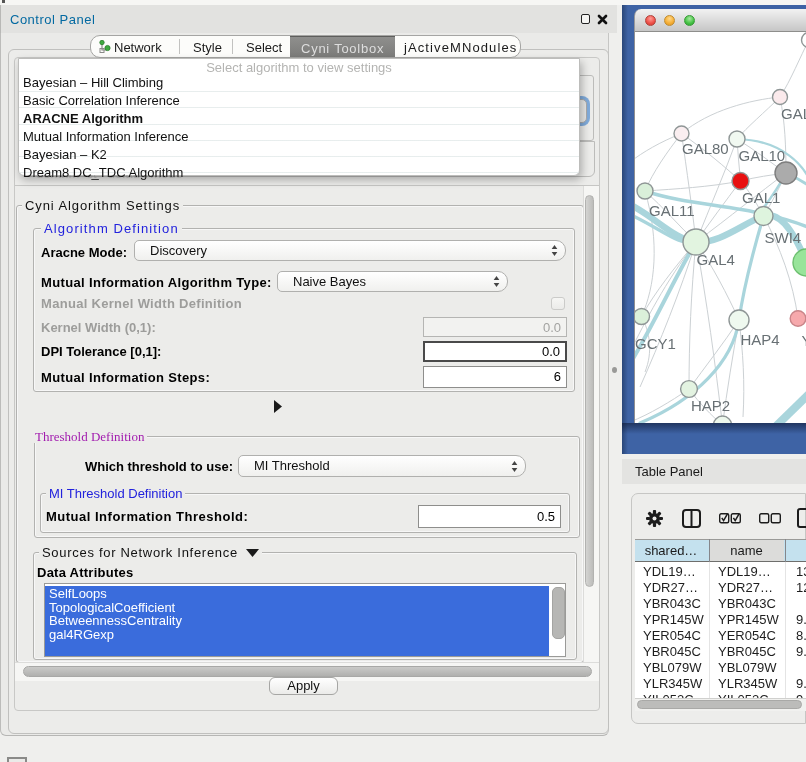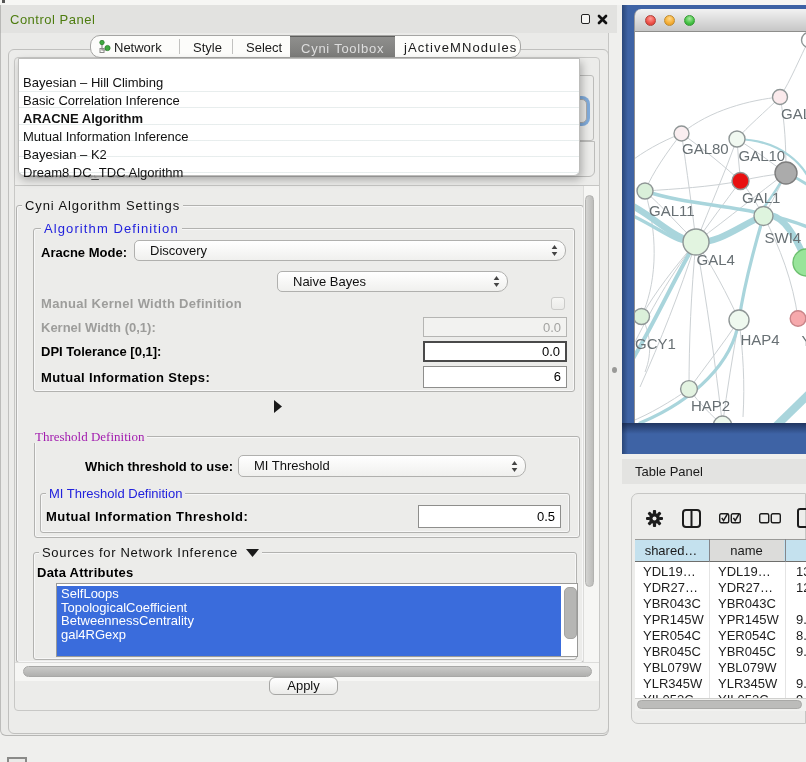--- a/index.html
+++ b/index.html
@@ -16,21 +16,21 @@
   .fld{position:absolute;font-size:13px;text-align:right;box-sizing:border-box;line-height:19px;padding-right:5px;}
 </style>
 </head>
 <body>
 <div id="app">
 
   <div class="abs" style="left:0;top:0;width:806px;height:5px;background:#f6f6f4;"></div>
   <div class="abs" style="left:2px;top:0;width:3px;height:3px;background:#555;"></div>
 
   <div class="abs" style="left:0;top:5px;width:617px;height:28px;background:#e2e2e0;border-left:1px solid #b8b8b6;box-sizing:border-box;">
-    <span style="position:absolute;left:9px;top:7px;font-size:13px;color:#4d7c0f;letter-spacing:0.5px;">Control Panel</span>
+    <span style="position:absolute;left:9px;top:7px;font-size:13px;color:#0369a1;letter-spacing:0.5px;">Control Panel</span>
     <div style="position:absolute;left:580px;top:8.5px;width:7px;height:8px;border:1.6px solid #222;border-radius:2px;background:#f4f4f2;"></div>
     <svg style="position:absolute;left:596px;top:8.5px;" width="11" height="11" viewBox="0 0 11 11">
       <path d="M2 2 L9 9 M9 2 L2 9" stroke="#111" stroke-width="2.7" stroke-linecap="round" fill="none"></path>
     </svg>
   </div>
 
   <div class="abs" style="left:0px;top:33px;width:609px;height:703px;background:#eaeae8;
        border-left:1px solid #bcbcba;border-right:1px solid #c6c6c4;border-bottom:1px solid #b6b6b4;
        border-radius:0 0 6px 6px;box-sizing:border-box;"></div>
 
@@ -70,20 +70,21 @@
   <div class="gtitle" style="left:41px;top:222px;color:#2222dd;letter-spacing:1.1px;">Algorithm Definition</div>
 
   <div class="lbl" style="left:41px;top:245px;">Aracne Mode:</div>
   <div class="combo" style="left:134px;top:240px;width:432px;height:21px;">Discovery
     <svg class="carr" width="7" height="11" viewBox="0 0 7 11">
         <path d="M3.5 0 L6.3 4 H0.7 Z" fill="#444"></path>
         <path d="M3.5 11 L0.7 7 H6.3 Z" fill="#444"></path>
       </svg>
   </div>
 
+  <div class="lbl" style="left:41px;top:275px;letter-spacing:0.35px;">Mutual Information Algorithm Type:</div>
   <div class="combo" style="left:277px;top:271px;width:231px;height:21px;">Naive Bayes
     <svg class="carr" width="7" height="11" viewBox="0 0 7 11">
         <path d="M3.5 0 L6.3 4 H0.7 Z" fill="#444"></path>
         <path d="M3.5 11 L0.7 7 H6.3 Z" fill="#444"></path>
       </svg>
   </div>
 
   <div class="lbl glbl" style="left:41px;top:296px;letter-spacing:0.3px;">Manual Kernel Width Definition</div>
   <div class="abs" style="left:551px;top:297px;width:12px;height:11px;border:1px solid #cbcbc9;border-radius:3px;background:linear-gradient(#f6f6f4,#ebebe9);"></div>
 
@@ -117,21 +118,21 @@
   <div class="fld" style="left:418px;top:505px;width:143px;height:23px;background:#fff;border:1px solid #8e8e8c;color:#000;line-height:21px;">0.5</div>
 
   <div class="grp" style="left:33px;top:552px;width:542px;height:106px;"></div>
   <div class="gtitle" style="left:39px;top:546px;color:#111;letter-spacing:0.7px;">Sources for Network Inference
     <svg width="13" height="8" viewBox="0 0 13 8" style="margin-left:4px;">
         <path d="M0 0 H13 L6.5 8 Z" fill="#1a1a1a"></path>
       </svg>
   </div>
   <div class="lbl" style="left:37px;top:565px;letter-spacing:0.25px;">Data Attributes</div>
 
-  <div class="abs" style="left:56px;top:583px;width:522px;height:74px;border:1px solid #9a9a98;background:#fff;box-sizing:border-box;">
+  <div class="abs" style="left:44px;top:583px;width:522px;height:74px;border:1px solid #9a9a98;background:#fff;box-sizing:border-box;">
     <div style="position:absolute;left:0;top:2px;width:504px;height:70px;background:#3a6cdc;"></div>
     <span style="position:absolute;left:4px;top:2px;font-size:13px;color:#fff;">SelfLoops</span>
     <span style="position:absolute;left:4px;top:15.5px;font-size:13px;color:#fff;">TopologicalCoefficient</span>
     <span style="position:absolute;left:4px;top:29px;font-size:13px;color:#fff;">BetweennessCentrality</span>
     <span style="position:absolute;left:4px;top:42.5px;font-size:13px;color:#fff;">gal4RGexp</span>
     <div style="position:absolute;left:507px;top:3px;width:11px;height:50px;border-radius:5px;background:#b6b6b4;border:1px solid #a4a4a2;"></div>
   </div>
 
   <div class="abs" style="left:583px;top:186px;width:16px;height:476px;background:#f6f6f4;border-left:1px solid #dcdcda;box-sizing:border-box;"></div>
   <div class="abs" style="left:585px;top:195px;width:9px;height:392px;border-radius:6px;background:linear-gradient(90deg,#d4d4d2,#bcbcba);border:1px solid #b2b2b0;box-sizing:border-box;"></div>
@@ -143,20 +144,21 @@
 
   <div class="abs" style="left:7px;top:757px;width:16px;height:10px;border:2px solid #8a8a88;background:#eaeae8;"></div>
   <div class="abs" style="left:612px;top:367px;width:5px;height:6px;background:#9a9a98;border-radius:50%;"></div>
 
   <div class="abs" style="left:36px;top:175px;height:3px;width:300px;overflow:hidden;z-index:60;pointer-events:none;">
     <div style="position:absolute;left:0;top:-9px;font-size:13px;color:rgba(110,110,110,0.33);">gorithm&nbsp;&nbsp;st&nbsp;&nbsp;&nbsp;default mode</div>
   </div>
 
   <div class="abs" style="left:18px;top:58px;width:562px;height:118px;background:#fff;border:1px solid #bdbdbb;border-radius:0 0 6px 6px;box-shadow:2px 4px 9px rgba(0,0,0,.28);box-sizing:border-box;z-index:50;">
     <div style="position:absolute;left:0;top:17px;width:100%;height:98px;background:repeating-linear-gradient(180deg,rgba(235,240,240,0) 0px,rgba(235,240,240,0) 15.2px,rgba(222,230,230,0.7) 15.2px,rgba(222,230,230,0.7) 16.2px);"></div>
+    <div style="position:absolute;left:0;top:1px;width:100%;text-align:center;font-size:13px;color:#b4b4b2;">Select algorithm to view settings</div>
     <div style="position:absolute;left:4px;top:15px;font-size:13px;color:#111;line-height:18px;">
       Bayesian – Hill Climbing<br>
       Basic Correlation Inference<br>
       <span style="font-weight:bold;">ARACNE Algorithm</span><br>
       Mutual Information Inference<br>
       Bayesian – K2<br>
       Dream8 DC_TDC Algorithm
     </div>
   </div>
 

